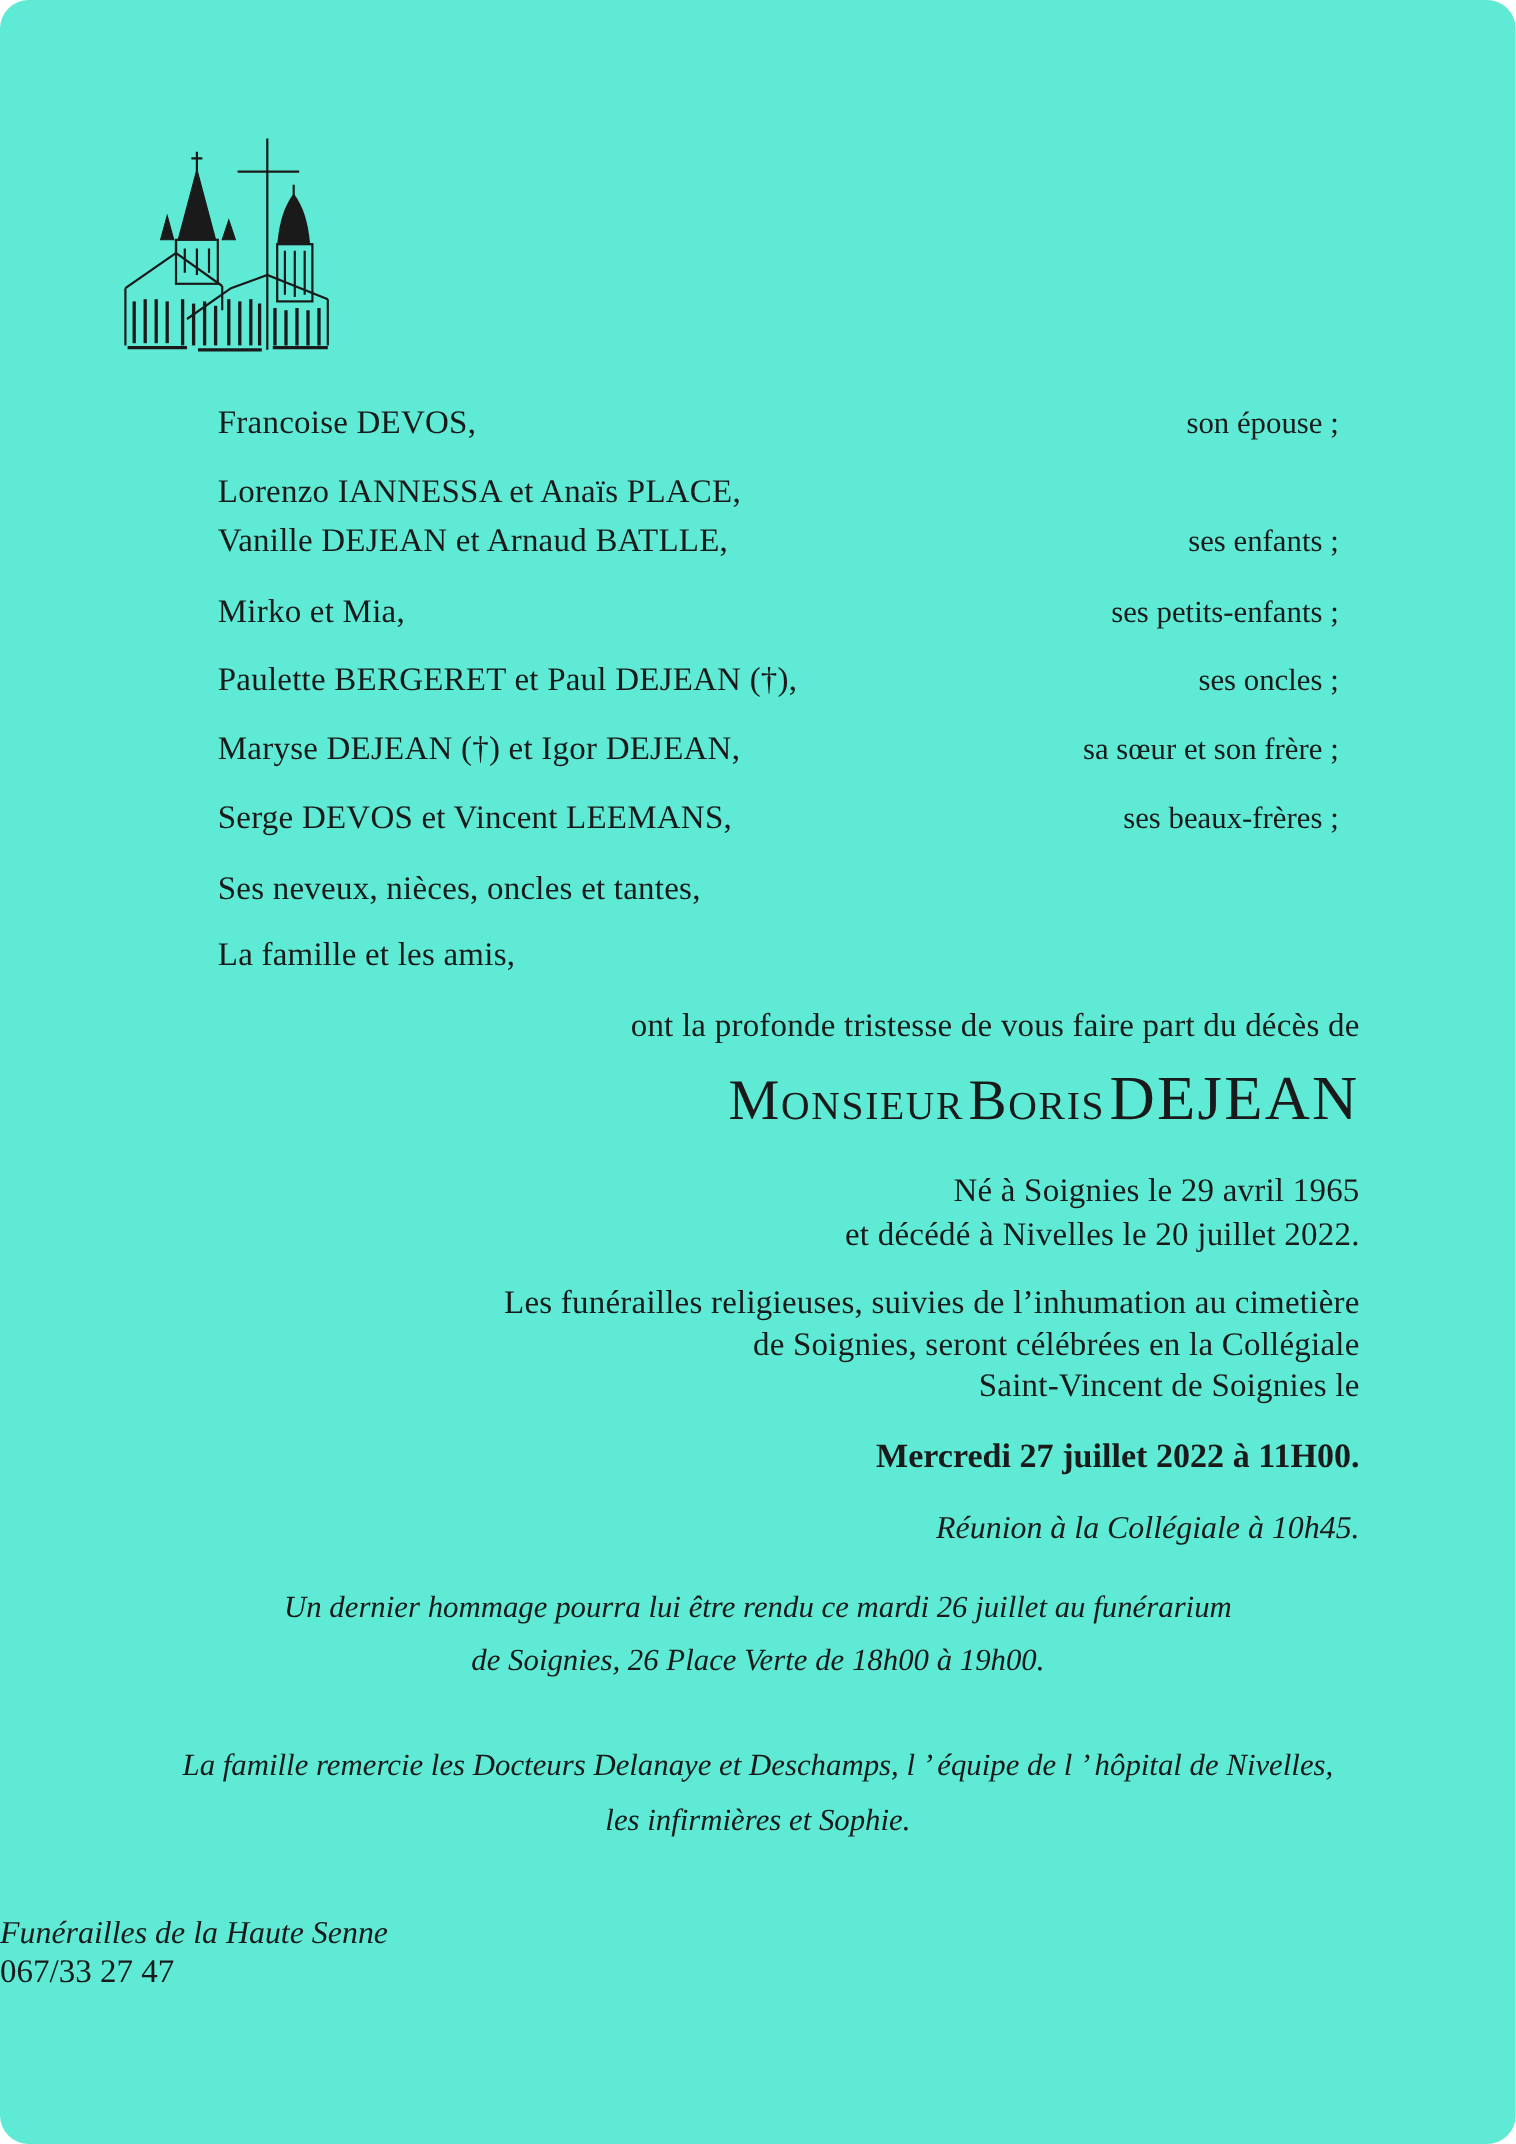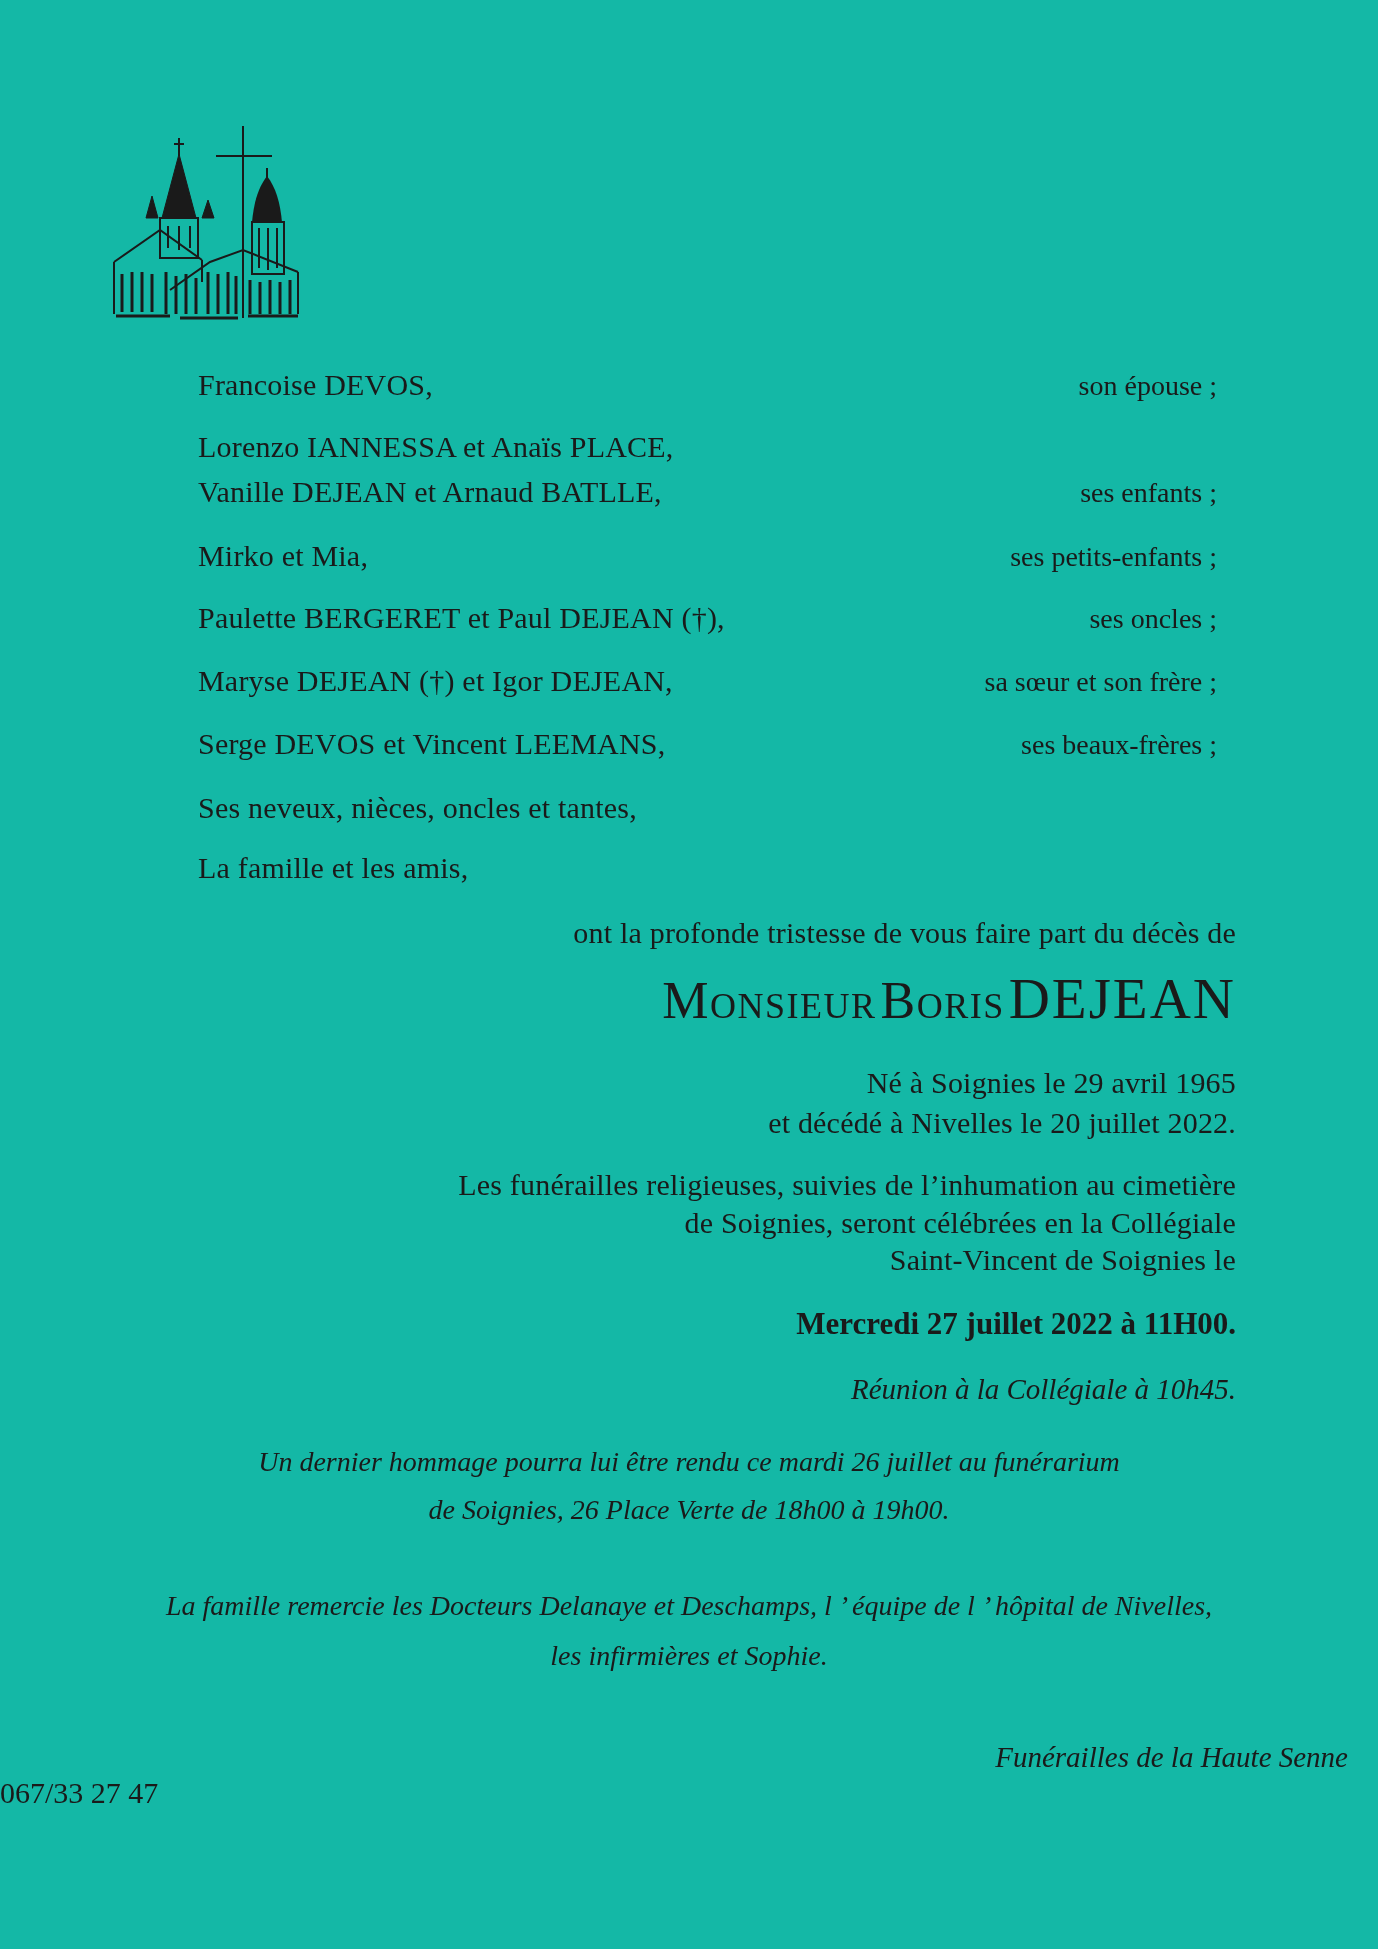--- a/index.html
+++ b/index.html
@@ -1,24 +1,25 @@
 <!DOCTYPE html>
 <html><head>
 <meta charset="utf-8">
 <style>
   html,body { margin:0; padding:0; background:#ffffff; }
   .page {
     position:relative;
     width:1378px;
     height:1949px;
     margin:0 auto;
-    background:#14b8a6;
+    background:#5eead4;
     color:#1a1a1a;
     font-family:"Liberation Serif", serif;
     overflow:hidden;
+    border-radius:26px;
   }
   .church {
     position:absolute;
     left:110px; top:122px;
     width:192px; height:198px;
   }
   .row {
     position:absolute;
     left:198px; right:161px;
     display:flex;
@@ -46,21 +47,21 @@
   .bold-date { font-weight:700; font-size:31px; }
   .serif-italic { font-style:italic; font-size:29px; }
   .sans {
     position:absolute;
     left:0; width:1378px;
     text-align:center;
     font-family:Liberation Serif, serif;
     font-style:italic;
     font-size:28px;
   }
-  .footer-name  { position:absolute; left:0; width:1348px; text-align:right; font-style:italic; font-size:29px; }
+  .footer-name  { position:absolute; left:0; width:1348px; text-align:left; font-style:italic; font-size:29px; }
   .footer-phone { position:absolute; left:0; width:1378px; text-align:left; font-size:30px; }
 </style>
 </head>
 <body>
 
 <div class="page">
 
   <div class="church">
     <svg viewBox="0 0 192 198" width="192" height="198" xmlns="http://www.w3.org/2000/svg">
       <g stroke="#1a1a1a" fill="none" stroke-width="2">

